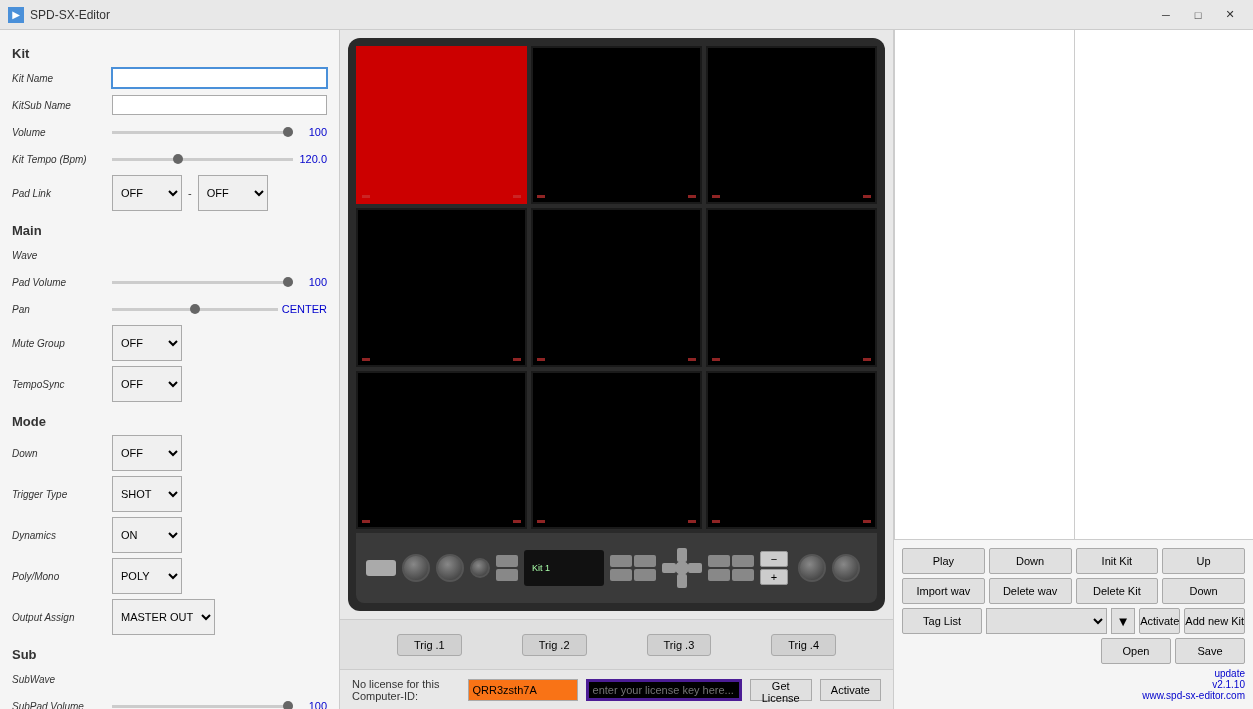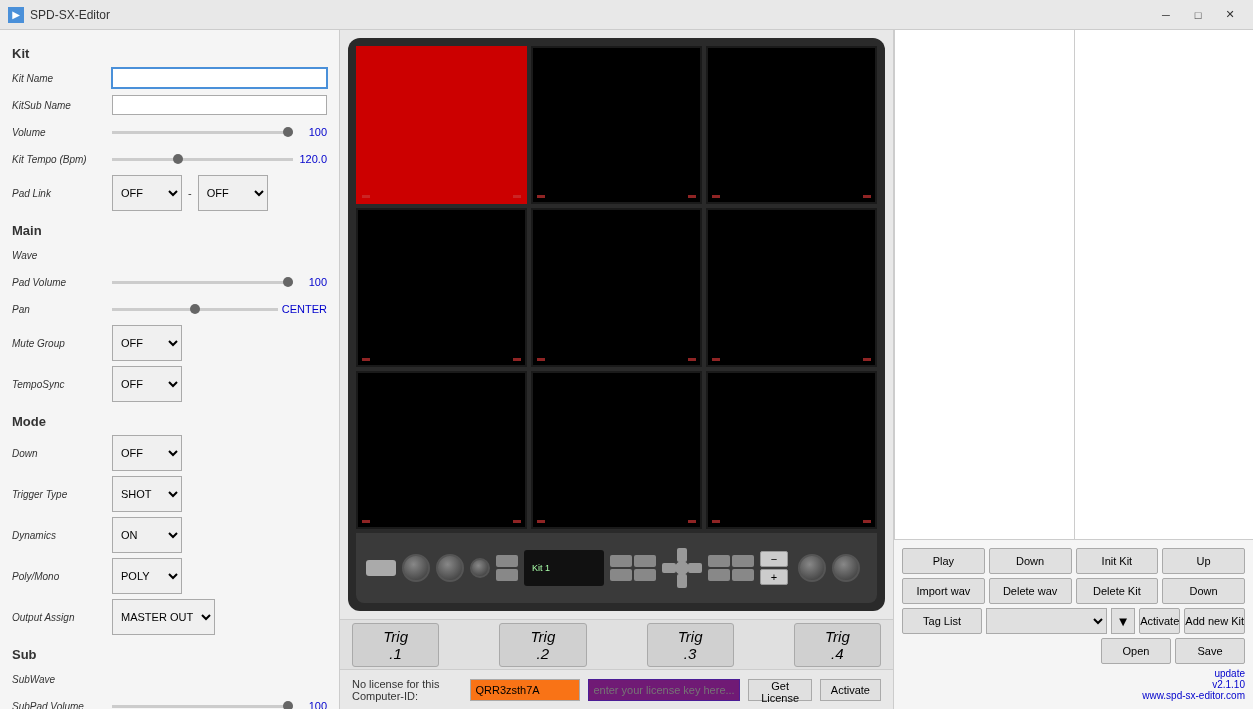--- a/index.html
+++ b/index.html
@@ -280,24 +280,23 @@
       display: flex;
       align-items: center;
       justify-content: center;
       gap: 60px;
       height: 50px;
     }
     .trig-btn {
       background: #d0d0d0;
       border: 1px solid #aaa;
       border-radius: 3px;
-      padding: 4px 28px;
-      font-size: 15px;
-      cursor: pointer;
-      font-style: italic;
+      padding: 4px 16px;
+      font-size: 11px;
+      cursor: pointer;
     }
     .fs-section {
       display: flex;
       align-items: center;
       justify-content: center;
       gap: 60px;
       padding: 4px 12px;
       height: 36px;
     }
     .fs-btn {
@@ -327,22 +326,22 @@
       width: 110px;
       height: 22px;
       border: 1px solid #aaa;
       background: #f97316;
       padding: 2px 4px;
       font-size: 11px;
     }
     .license-key-input {
       flex: 1;
       height: 22px;
-      border: 1px solid #4c1d95;
-      background: #701a75;
+      border: 3px solid #4c1d95;
+      background: #000000;
       padding: 2px 4px;
       font-size: 11px;
       color: #999;
     }
     .license-btn {
       height: 22px;
       background: #e0e0e0;
       border: 1px solid #aaa;
       padding: 0 10px;
       font-size: 11px;

